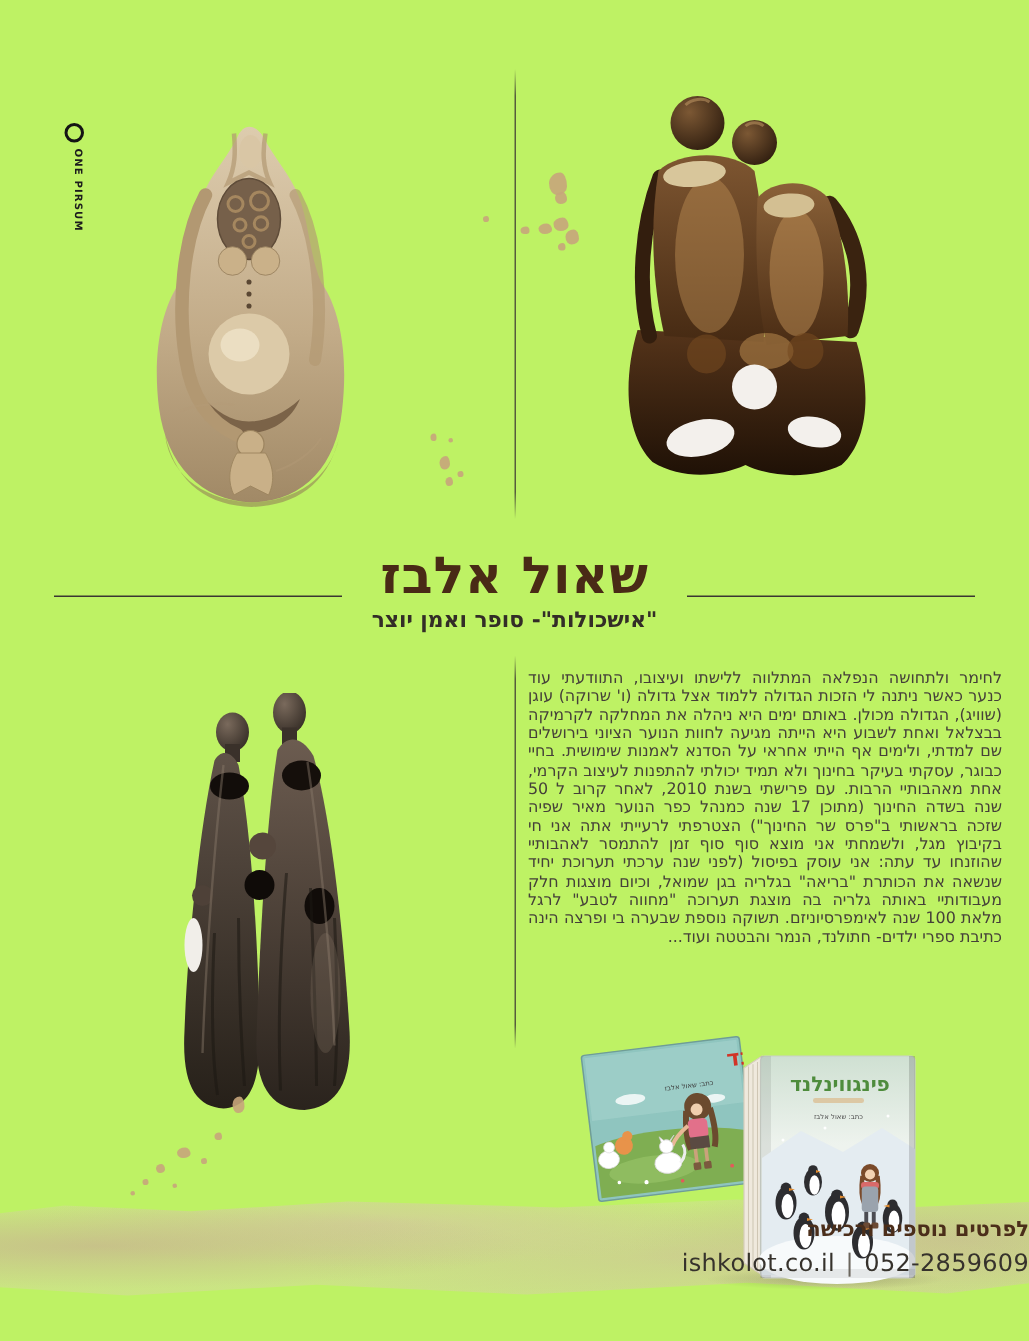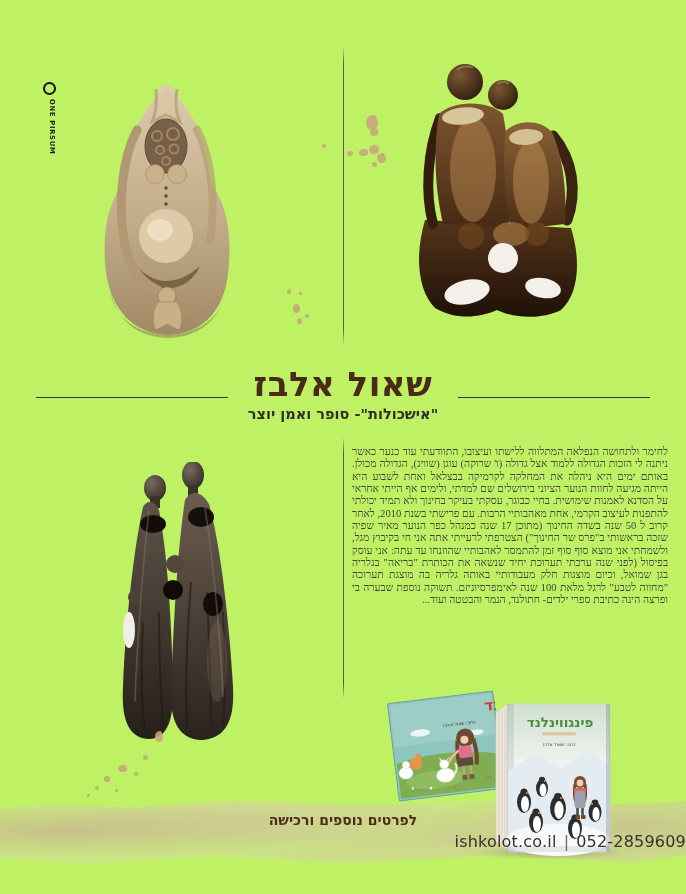--- a/index.html
+++ b/index.html
@@ -22,42 +22,42 @@
   .title-rule.left{left:36px;width:192px;}
   .title-rule.right{left:458px;width:192px;}
   
   .page-title{position:absolute;left:0;top:364px;width:100%;text-align:center;
     font-size:34px;font-weight:bold;color:#492a16;letter-spacing:.5px;direction:rtl;}
   .page-subtitle{position:absolute;left:0;top:406px;width:100%;text-align:center;
     font-size:14.5px;font-weight:600;color:#332d27;direction:rtl;}
   
   .article{position:absolute;left:352px;top:446px;width:316px;height:242px;
     direction:rtl;text-align:justify;font-size:10.6px;line-height:12.35px;
-    color:#454039;font-family:Liberation Serif, serif;}
+    color:#454039;}
   
   .art{position:absolute;}
   
   .spl{position:absolute;background:#c6a57b;opacity:.9;
     border-radius:62% 38% 55% 45%/48% 62% 38% 52%;}
   
   .book-left{position:absolute;left:392px;top:696px;transform:rotate(-7deg);z-index:4;}
   .book-right{position:absolute;left:492px;top:700px;z-index:5;}
   .book-shadow{position:absolute;left:470px;top:846px;width:160px;height:14px;
     background:radial-gradient(ellipse at center,rgba(90,80,70,.30),rgba(90,80,70,0) 70%);z-index:3;}
   
   .watercolor-band{position:absolute;left:-6px;top:799px;width:700px;height:66px;z-index:2;
     background:
       radial-gradient(58% 60% at 10% 48%,rgba(198,172,141,.62),rgba(198,172,141,0) 72%),
       radial-gradient(46% 62% at 36% 26%,rgba(215,193,164,.55),rgba(215,193,164,0) 70%),
       radial-gradient(52% 72% at 66% 58%,rgba(206,184,154,.42),rgba(206,184,154,0) 75%),
       radial-gradient(42% 84% at 92% 42%,rgba(199,176,148,.55),rgba(199,176,148,0) 75%),
       linear-gradient(178deg,rgba(226,210,188,.28),rgba(222,205,182,.42));
     clip-path:polygon(0 16%,7% 7%,19% 13%,34% 3%,54% 9%,71% 1%,87% 9%,100% 3%,100% 84%,91% 96%,72% 85%,51% 97%,31% 87%,13% 98%,0 89%);
   }
-  .footer-cta{position:absolute;left:0;top:812px;width:100%;text-align:center;z-index:6;
+  .footer-cta{position:absolute;left:0;top:812px;width:100%;text-align:right;z-index:6;
     font-size:14px;font-weight:bold;color:#4b2e1a;direction:rtl;}
   .footer-contact{position:absolute;left:0;top:832px;width:100%;text-align:right;z-index:6;
     font-size:16px;color:#36322c;direction:ltr;letter-spacing:.2px;}
   .footer-contact .sep{margin:0 7px;color:#6b665e;}
   svg text{font-family:"DejaVu Sans",sans-serif;}
 </style>
 </head>
 <body>
 
 <div class="page">

